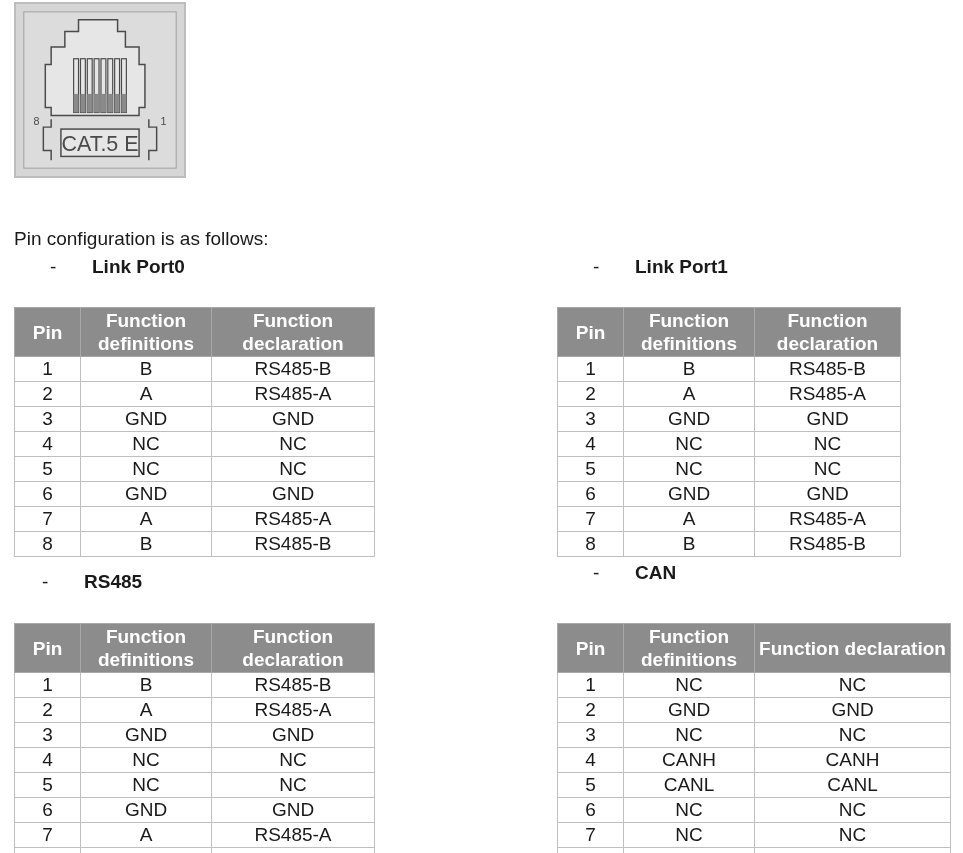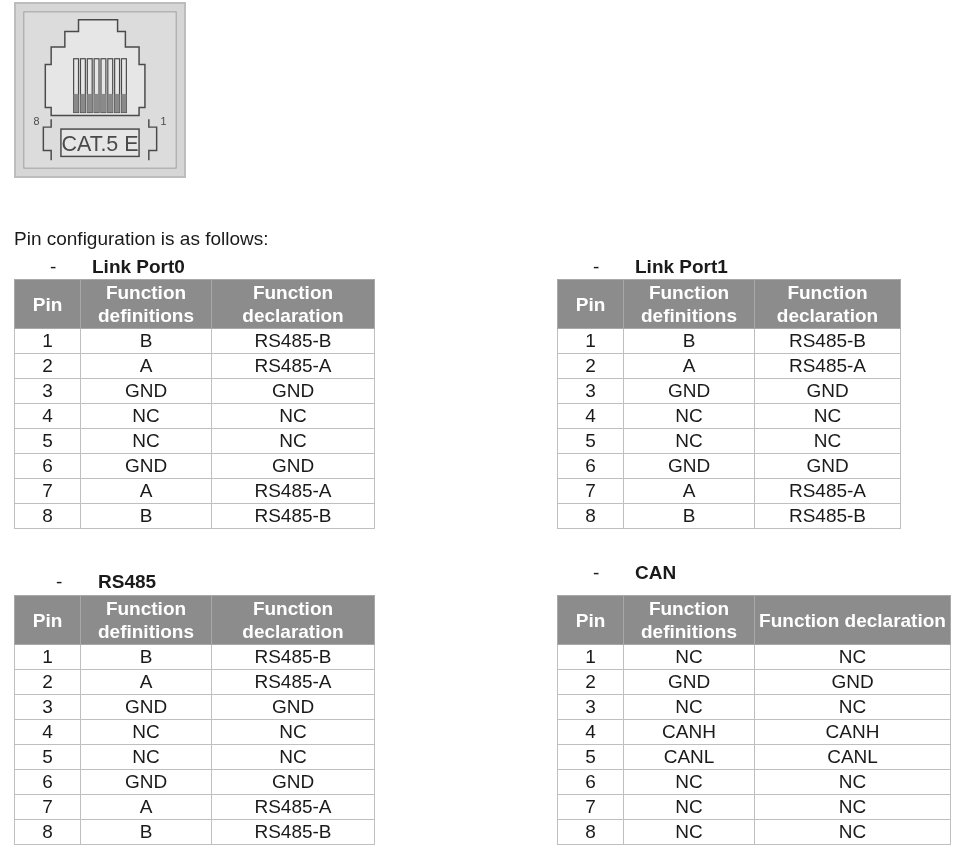--- a/index.html
+++ b/index.html
@@ -13,21 +13,21 @@
   }
   .connector svg { width: 100%; height: 100%; display: block; }
   .intro {
     position: absolute; left: 14px; top: 228px; font-size: 19px; color: #1a1a1a;
   }
   .section-title {
     position: absolute; font-size: 19px; font-weight: bold; color: #1a1a1a; margin-left: 36px;
   }
   .section-title .dash { font-weight: normal; display: inline-block; width: 42px; }
   table.pin {
-    position: absolute; border-collapse: collapse; font-size: 19px; table-layout: fixed;
+    position: absolute; border-collapse: collapse; font-size: 19px; table-layout: fixed; margin-top: 28px;
   }
   table.pin th {
     background: #8c8c8c; color: #ffffff; font-weight: bold; line-height: 23px;
     border: 1px solid #a8a8a8; padding: 1px 0; text-align: center;
   }
   table.pin td {
     border: 1px solid #bfbfbf; text-align: center; height: 24px; line-height: 24px;
     padding: 0; color: #1a1a1a;
   }
 </style>
@@ -182,21 +182,21 @@
         <td>RS485-A</td>
       </tr>
     <tr>
         <td>8</td>
         <td>B</td>
         <td>RS485-B</td>
       </tr>
   </tbody>
 </table>
 
-<div class="section-title" style="left:20px; top:571px;">
+<div class="section-title" style="left:6px; top:571px;">
   <span class="dash">-</span><span>RS485</span>
 </div>
 <table class="pin" style="left:14px; top:595px; width:360px;">
   <colgroup>
       <col style="width:66px">
       <col style="width:131px">
       <col style="width:163px">
     </colgroup>
   <thead>
     <tr>

